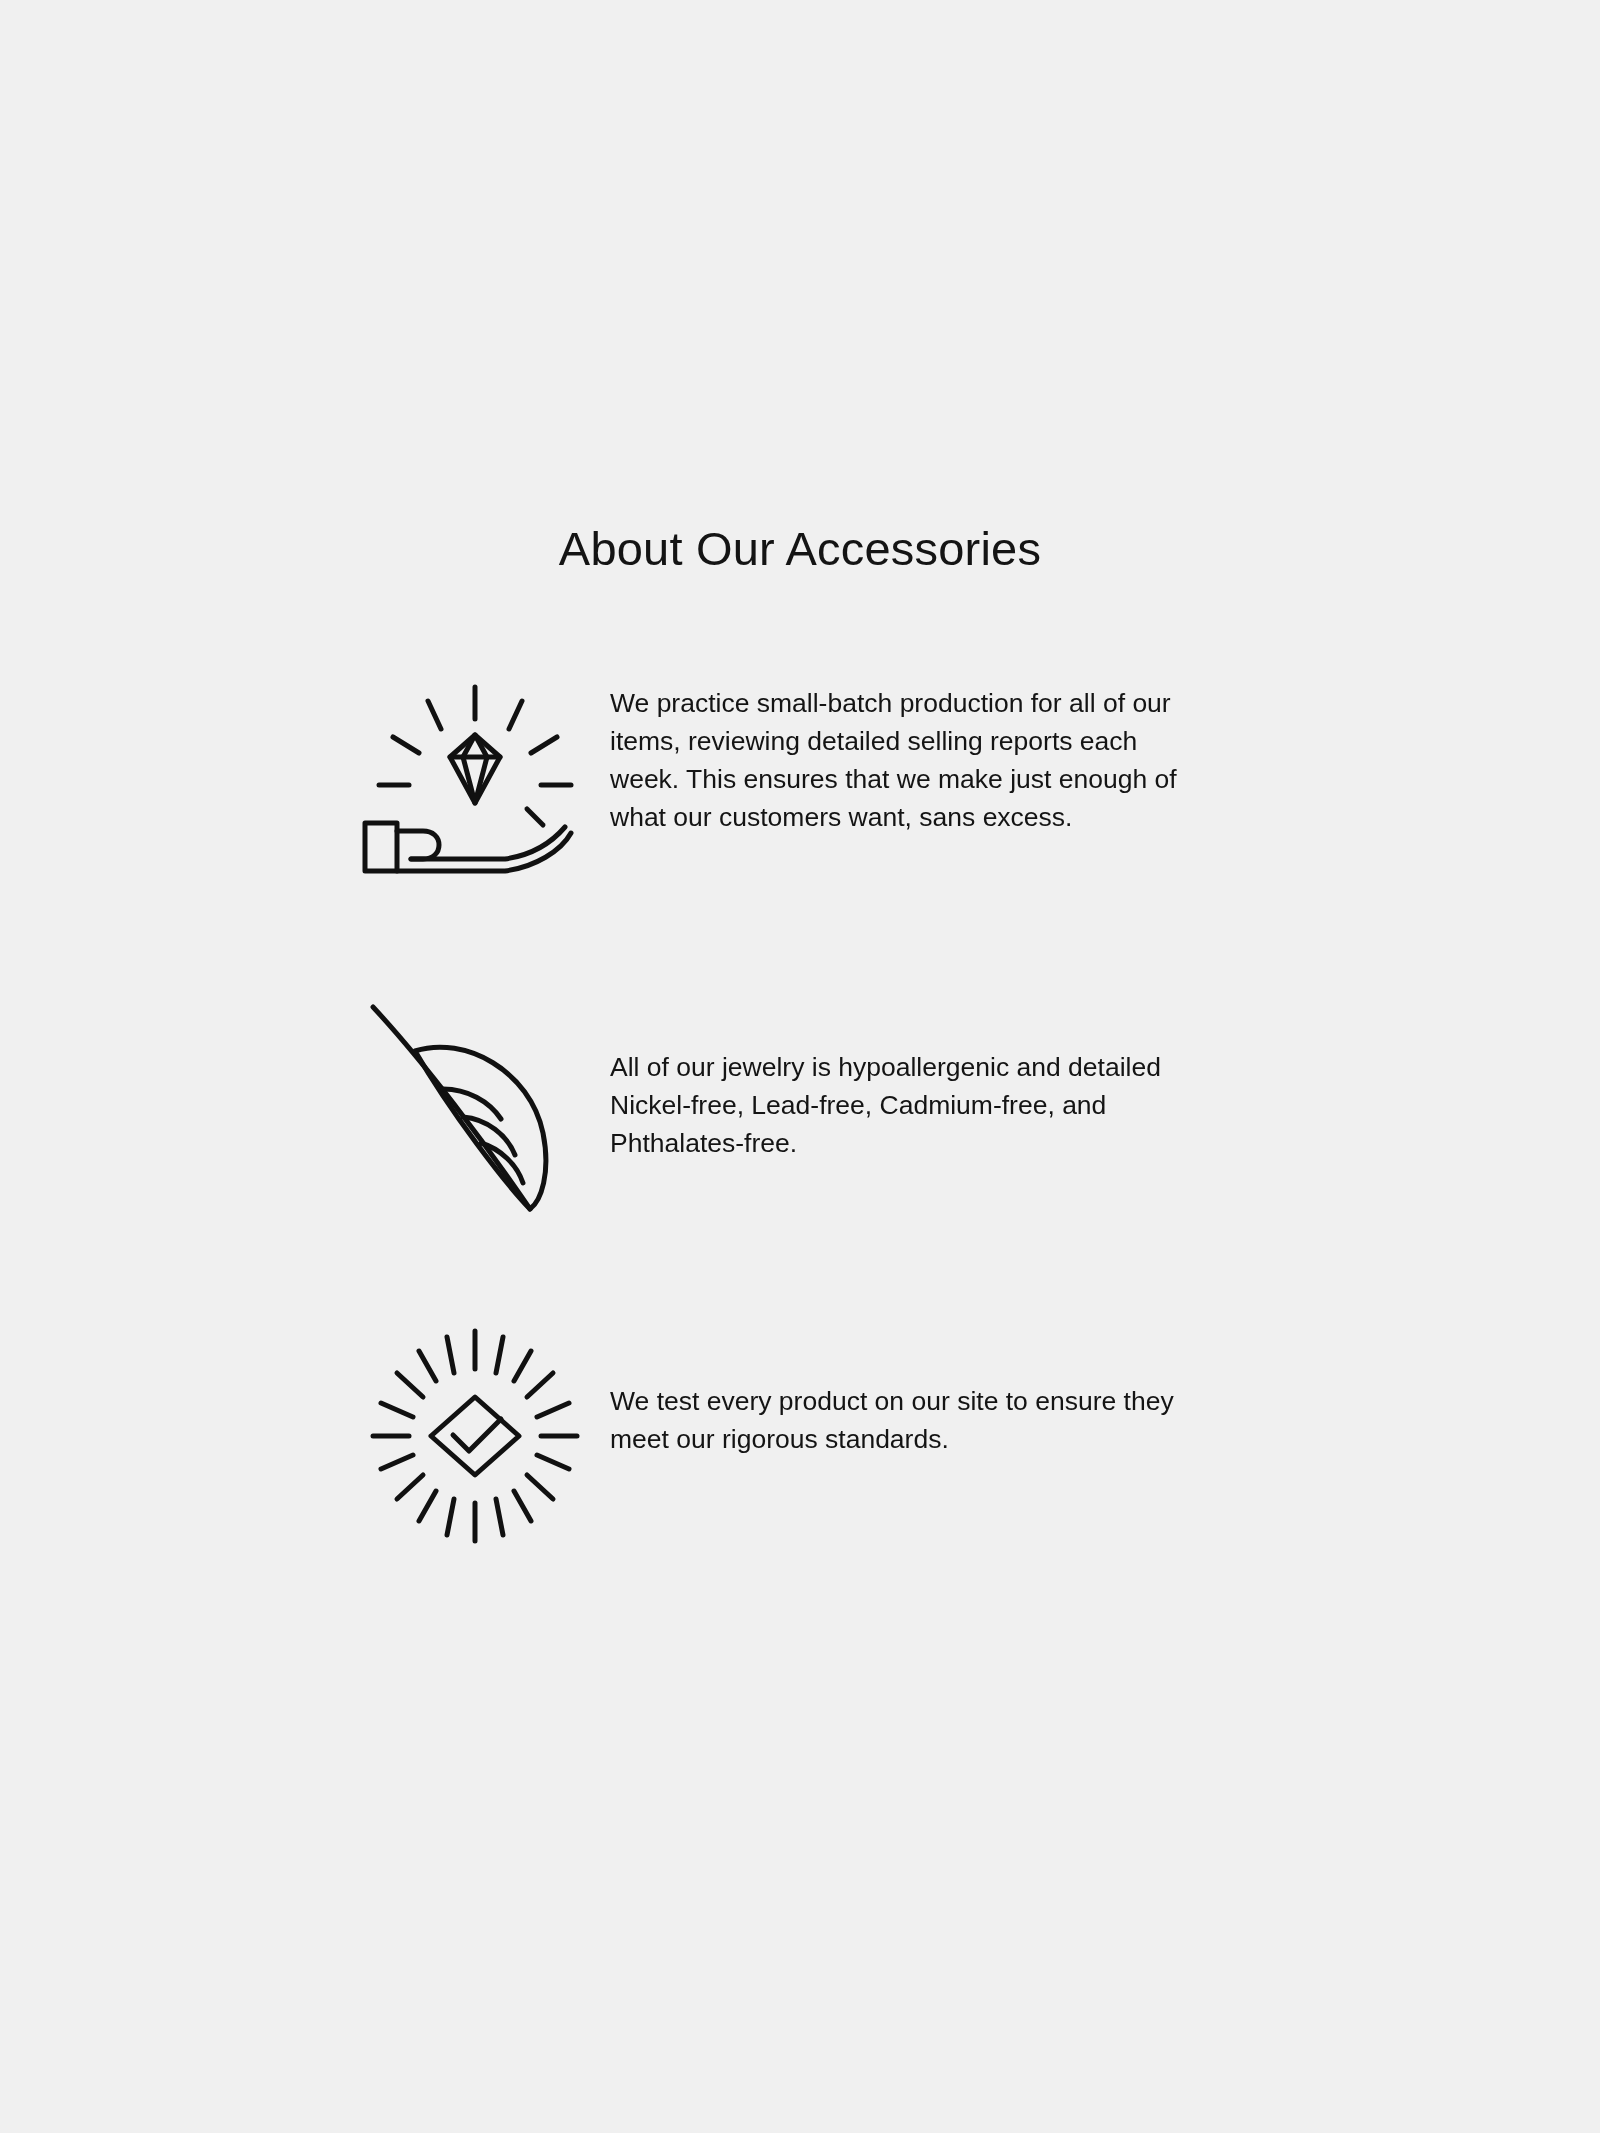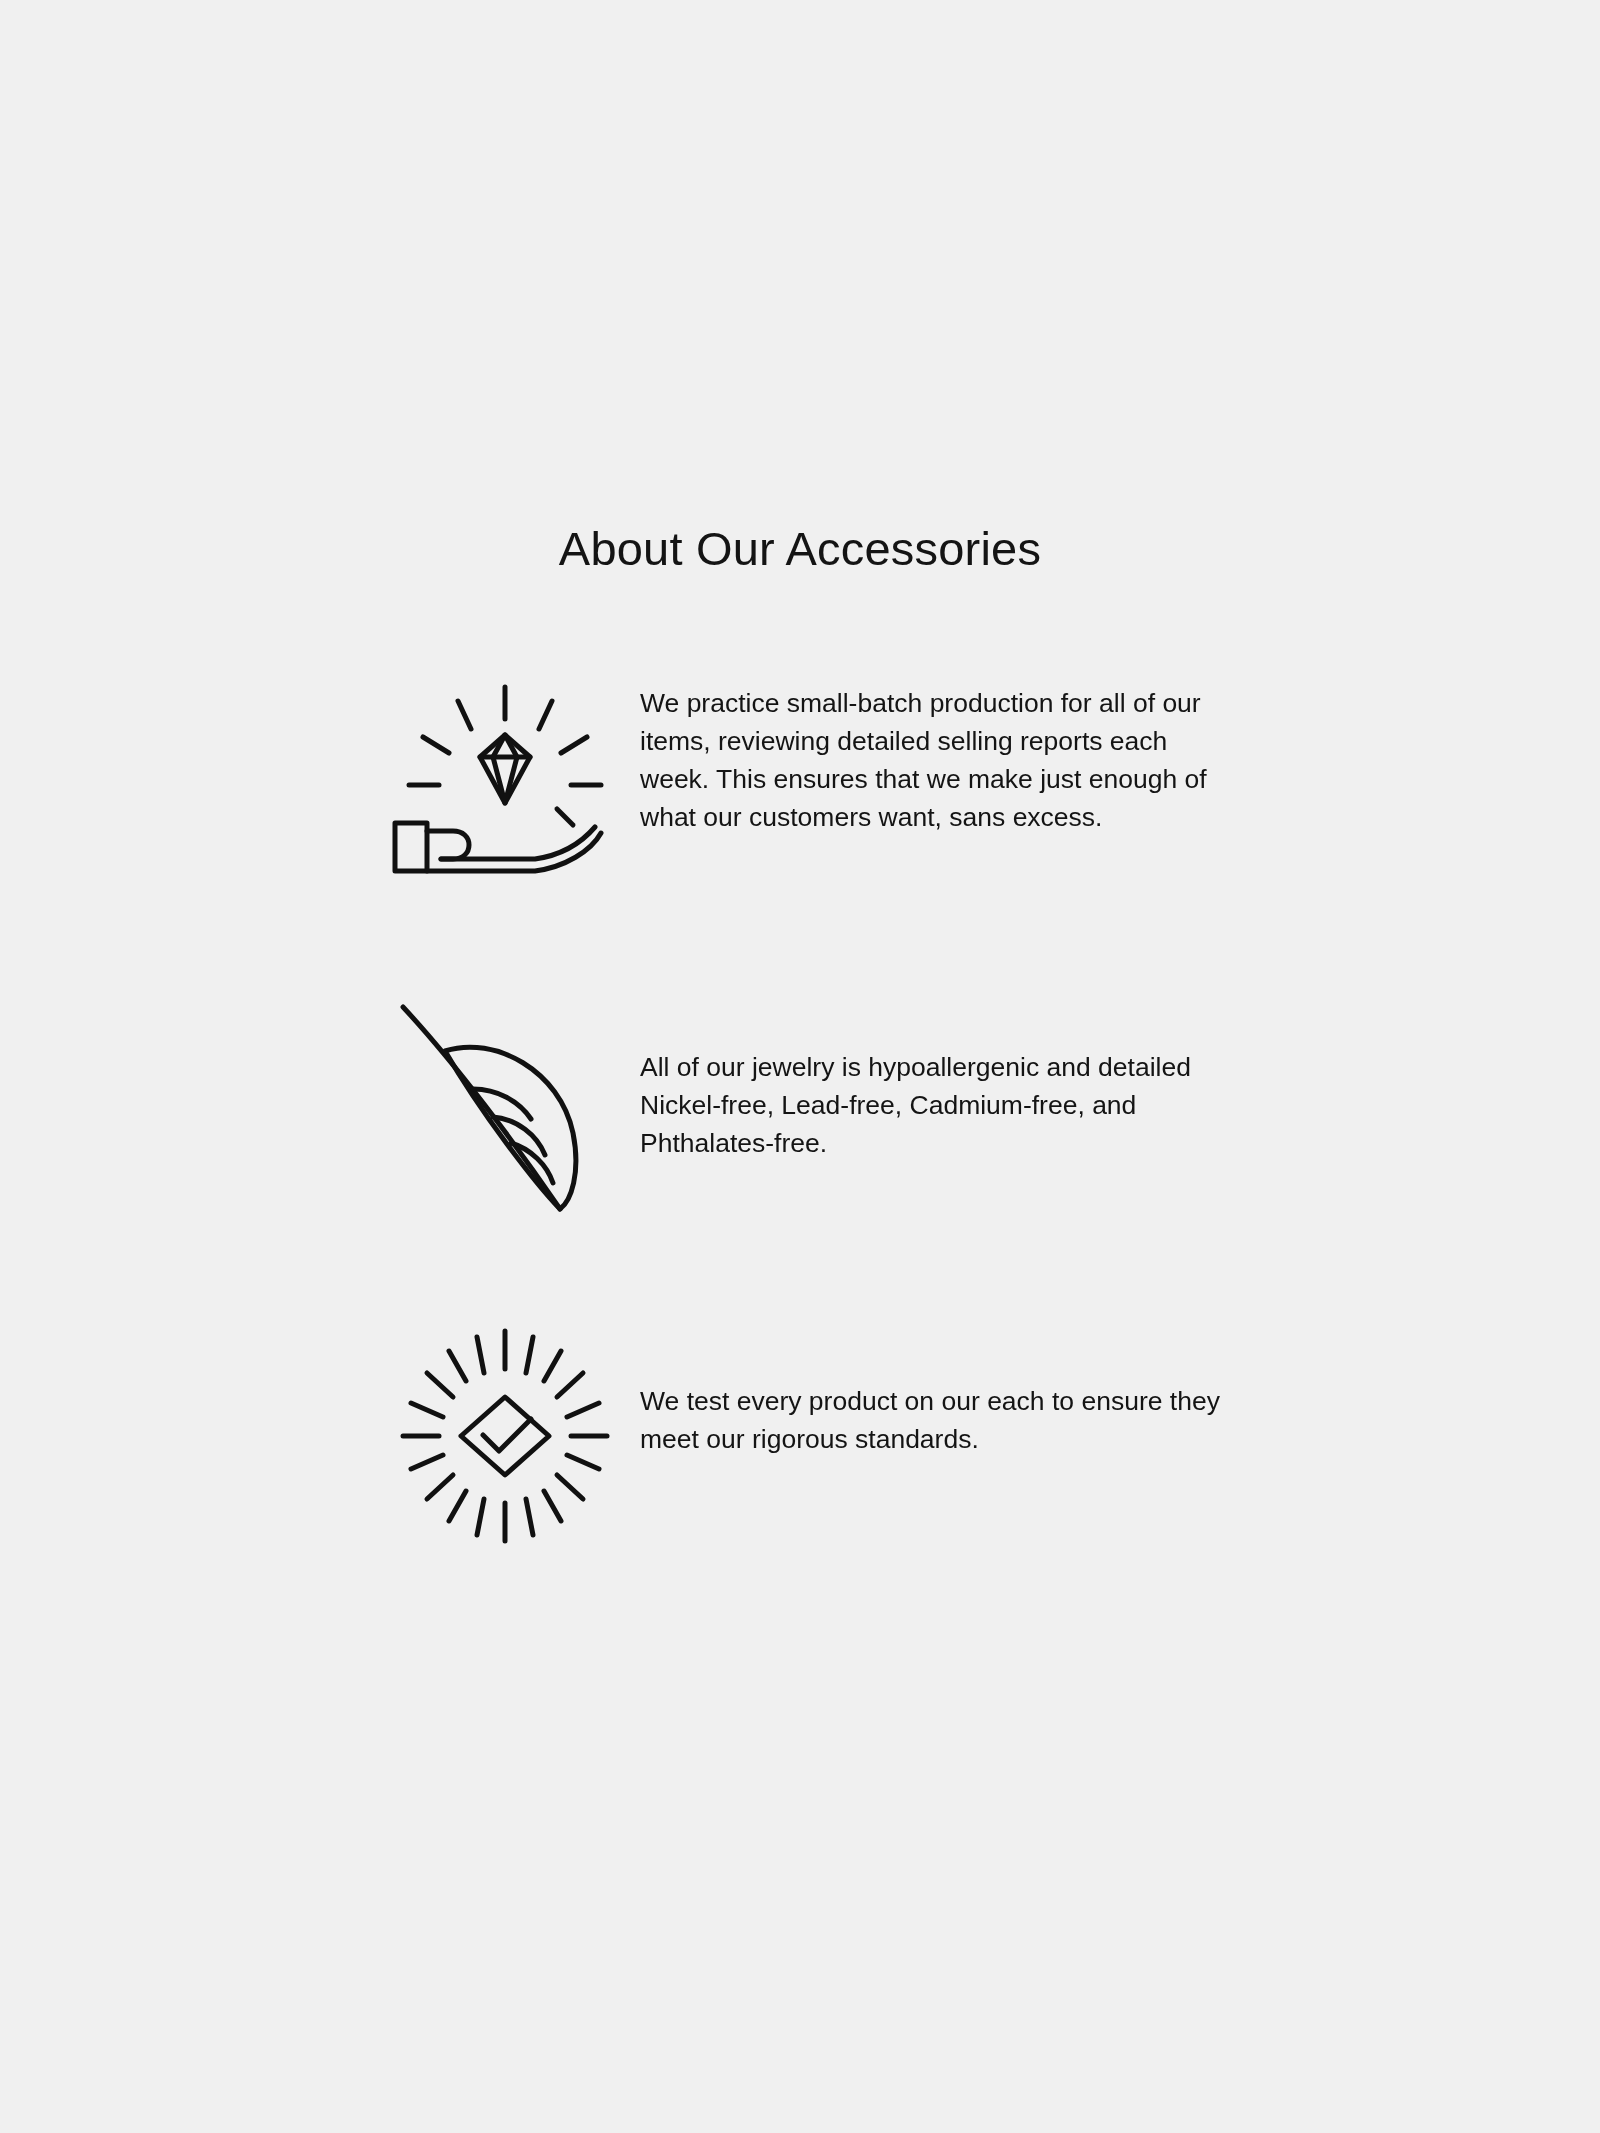--- a/index.html
+++ b/index.html
@@ -35,21 +35,20 @@
     position: absolute;
     top: 660px;
     left: 340px;
     width: 920px;
   }
   .feature-row {
     display: flex;
     align-items: flex-start;
     margin-bottom: 68px;
     min-height: 250px;
-    justify-content: center;
   }
   .feature-icon {
     flex: 0 0 270px;
     display: flex;
     align-items: center;
     justify-content: center;
     height: 250px;
   }
   .feature-icon svg {
     display: block;
@@ -143,17 +142,17 @@
           <line x1="214" y1="148" x2="182" y2="134"></line>
           <line x1="42" y1="178" x2="68" y2="154"></line>
           <line x1="198" y1="178" x2="172" y2="154"></line>
           <line x1="64" y1="200" x2="81" y2="170"></line>
           <line x1="176" y1="200" x2="159" y2="170"></line>
           <line x1="92" y1="214" x2="99" y2="178"></line>
           <line x1="148" y1="214" x2="141" y2="178"></line>
           <line x1="120" y1="220" x2="120" y2="182"></line>
         </svg>
       </div>
-      <div class="feature-text">We test every product on our each to ensure they meet our rigorous standards.</div>
+      <div class="feature-text">We test every product on our site to ensure they meet our rigorous standards.</div>
     </div>
 
   </div>
 </div>
 
 </body></html>

